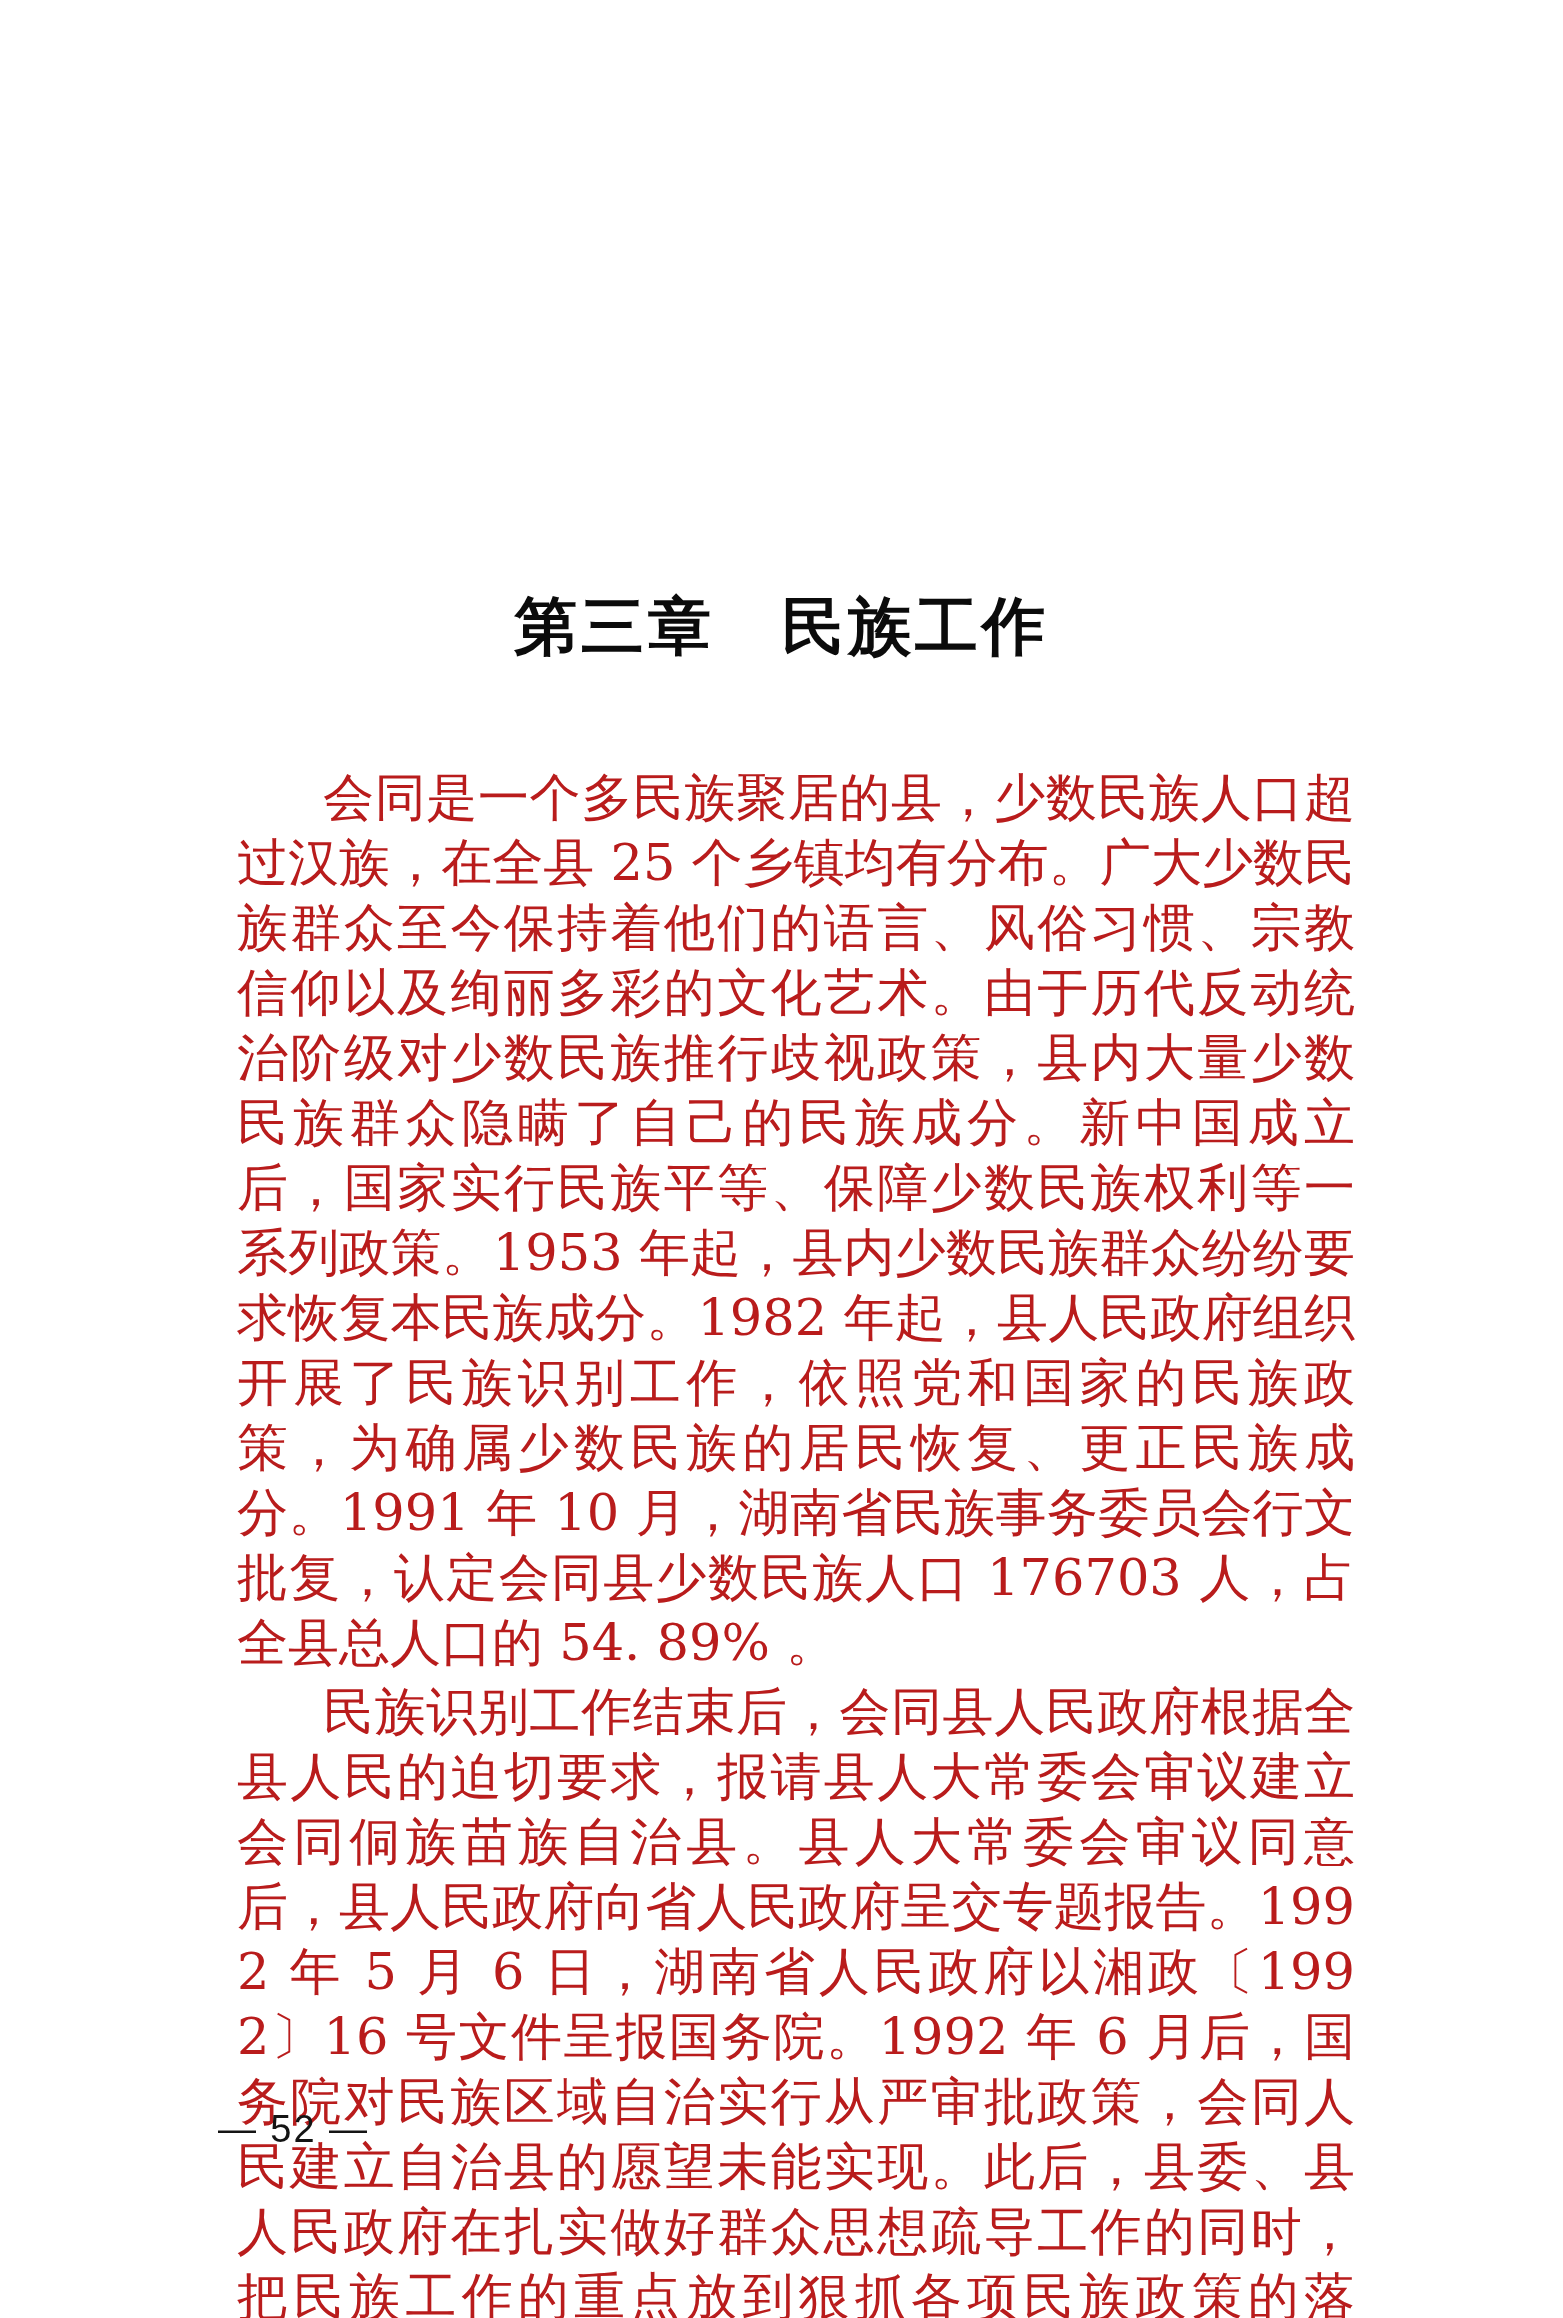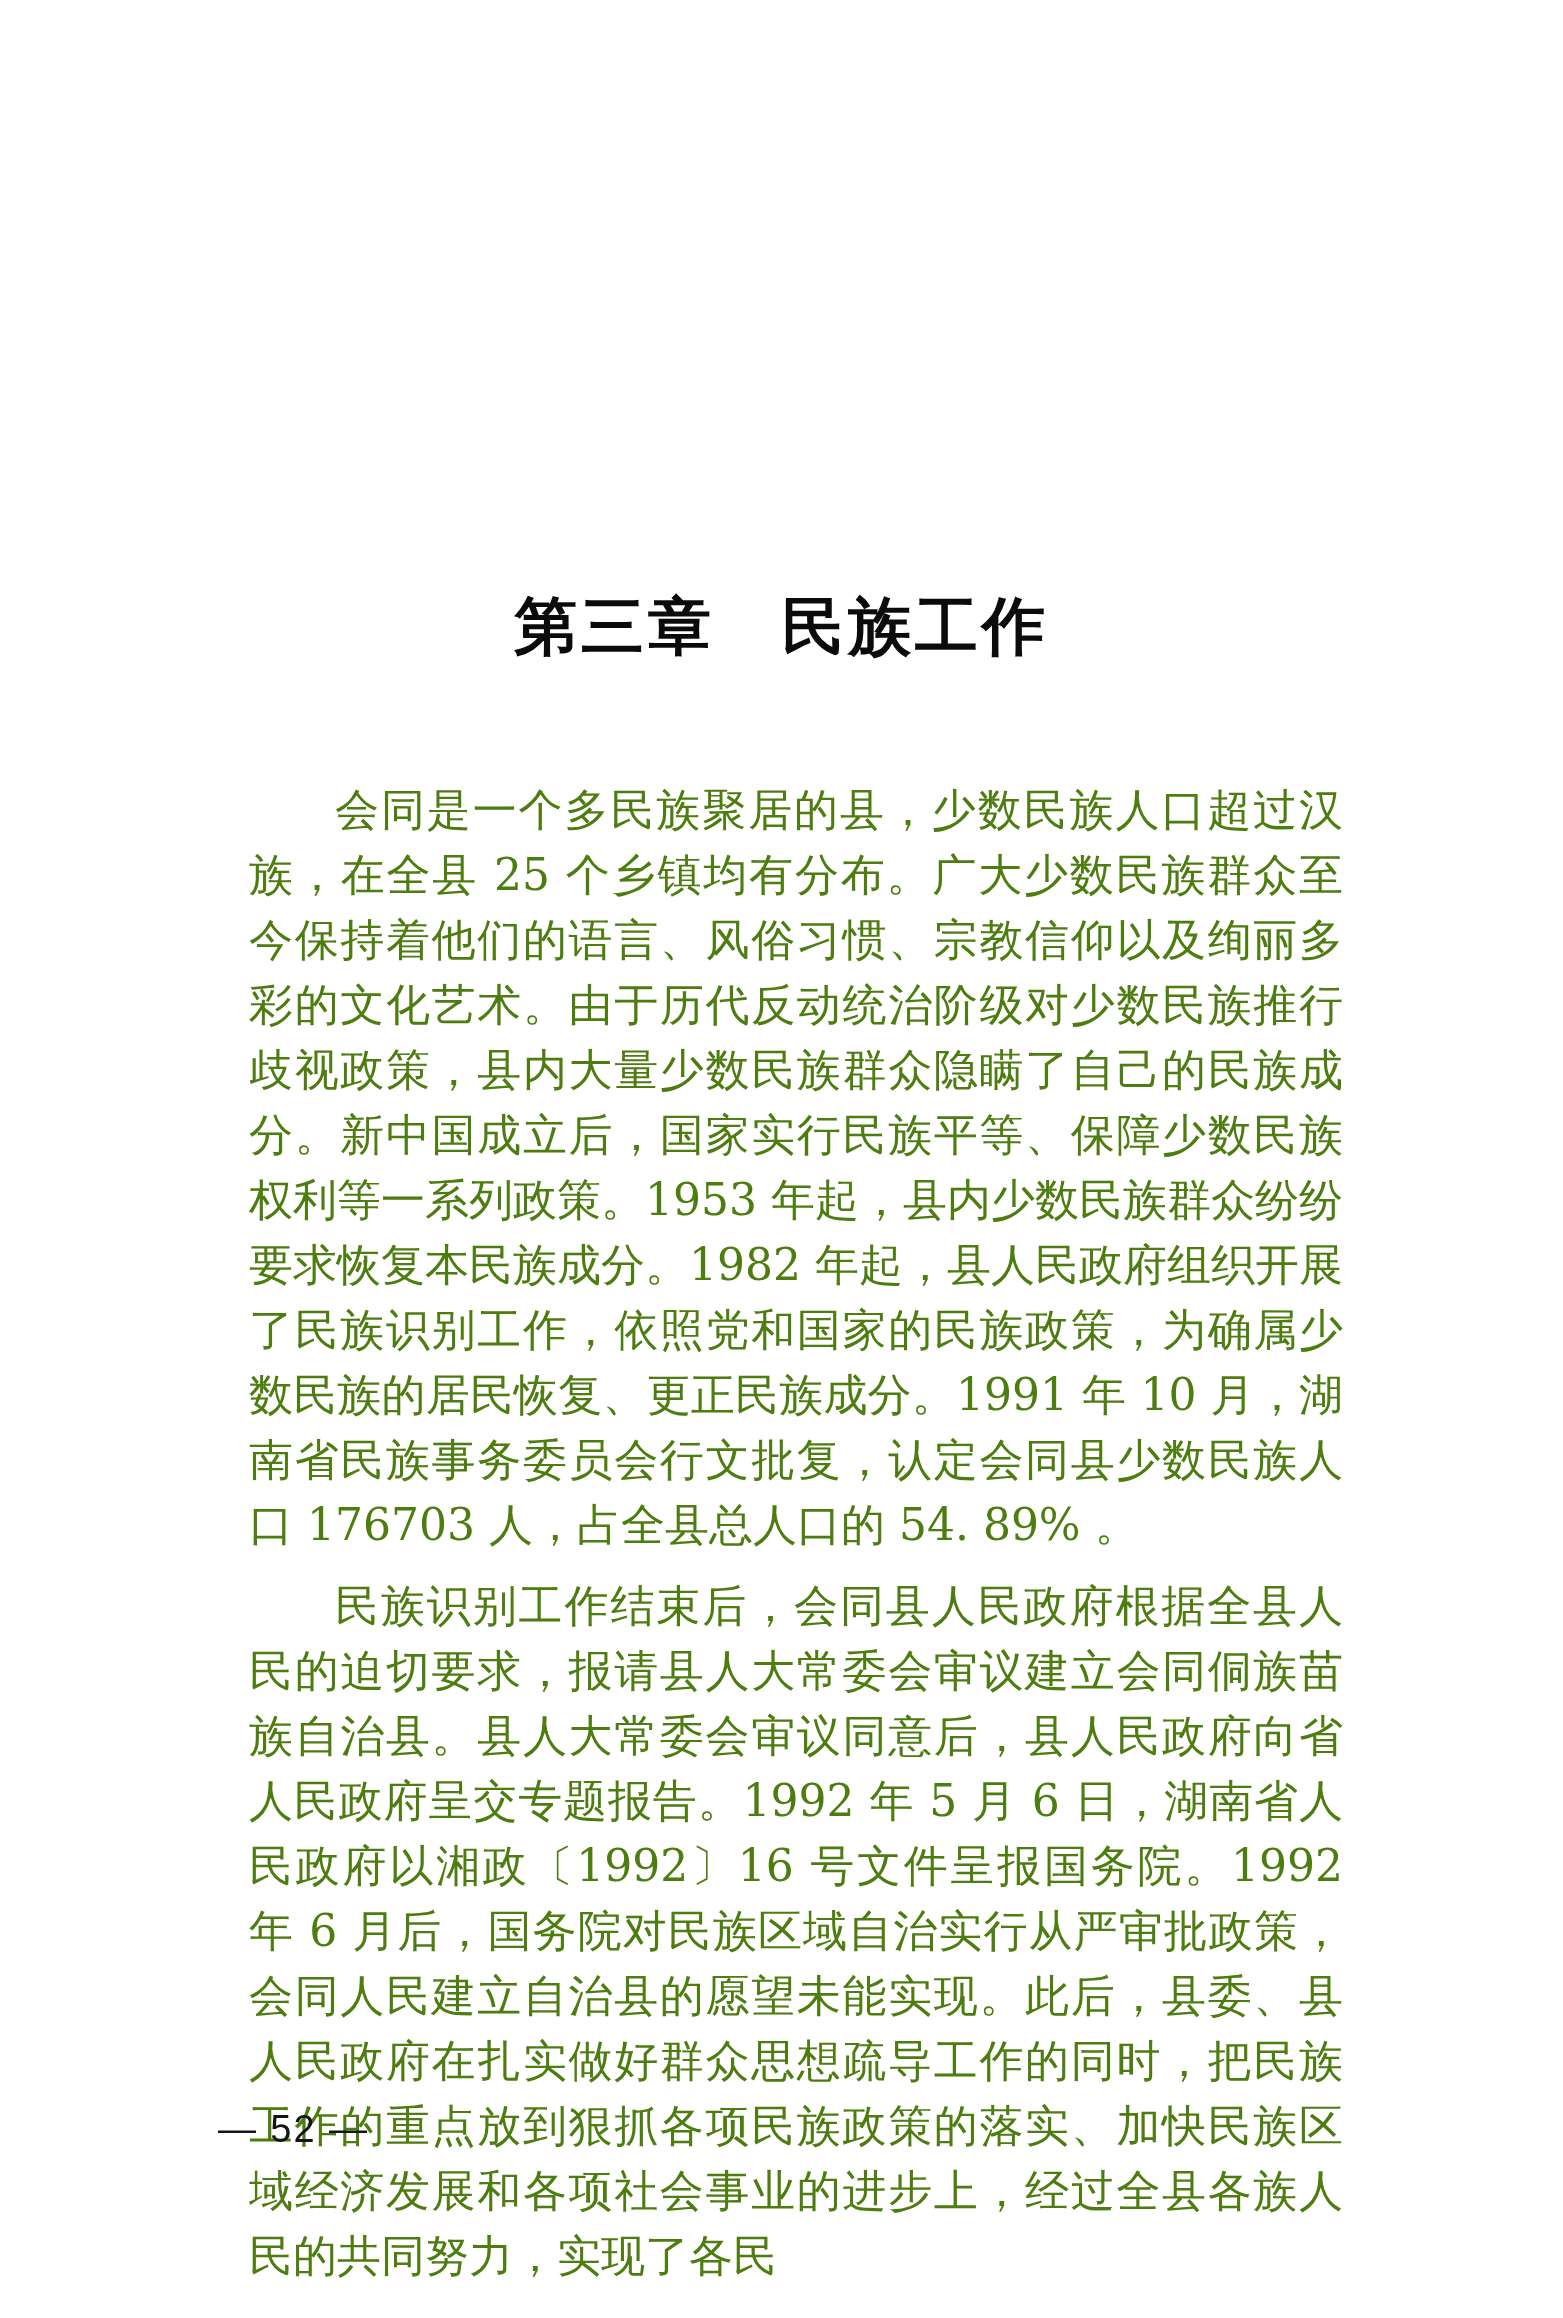--- a/index.html
+++ b/index.html
@@ -40,28 +40,28 @@
 
   
   .body-block {
     position: absolute;
     left: 233px;
     top: 761px;
     width: 1126px;
   }
 
   .para {
-    font-size: 44px;
+    font-size: 51px;
     line-height: 65px;
-    color: #4d7c0f;
+    color: #b91c1c;
     text-align: justify;
     text-justify: inter-character;
     text-align-last: left;
     text-indent: 86px;
-    margin: 16px;
+    margin: 4px;
     letter-spacing: 0px;
     word-break: break-all;
     font-family: "DejaVu Serif", "Liberation Serif", serif;
   }
 
   .para + .para {
     margin-top: 0px;
   }
 
   

